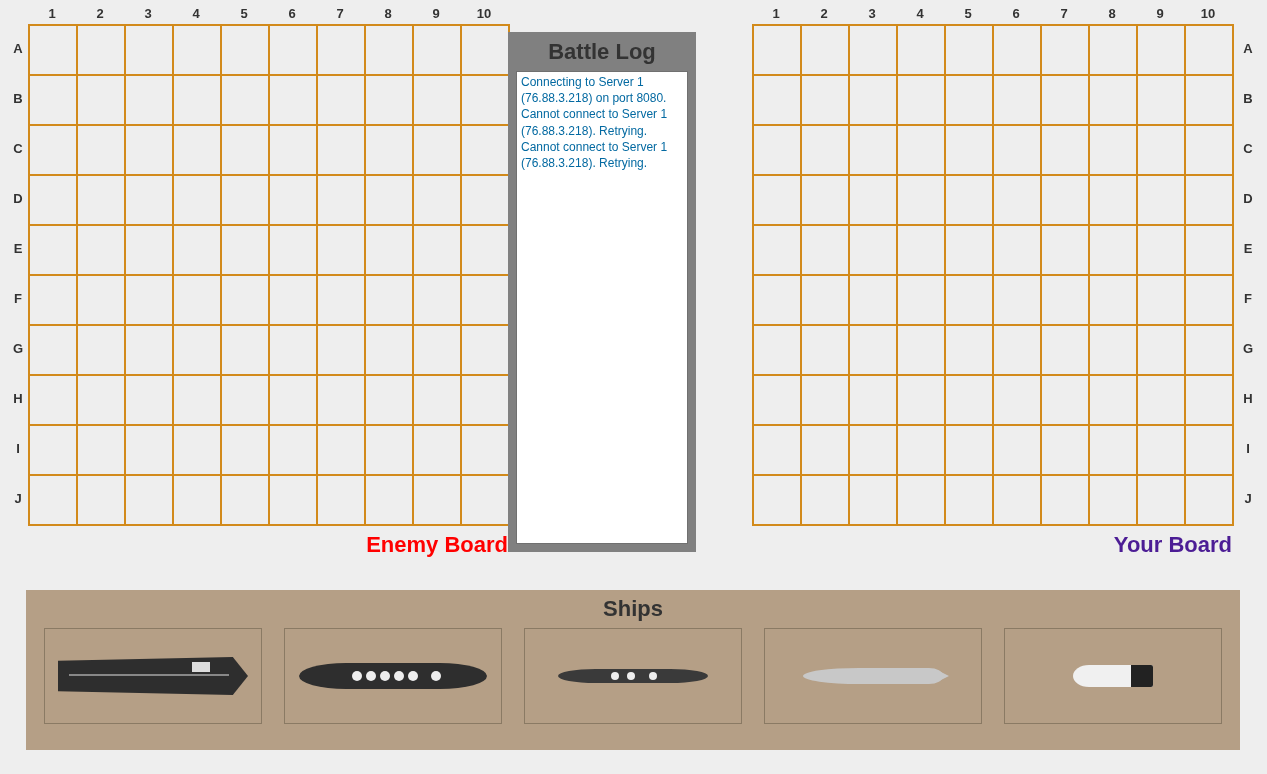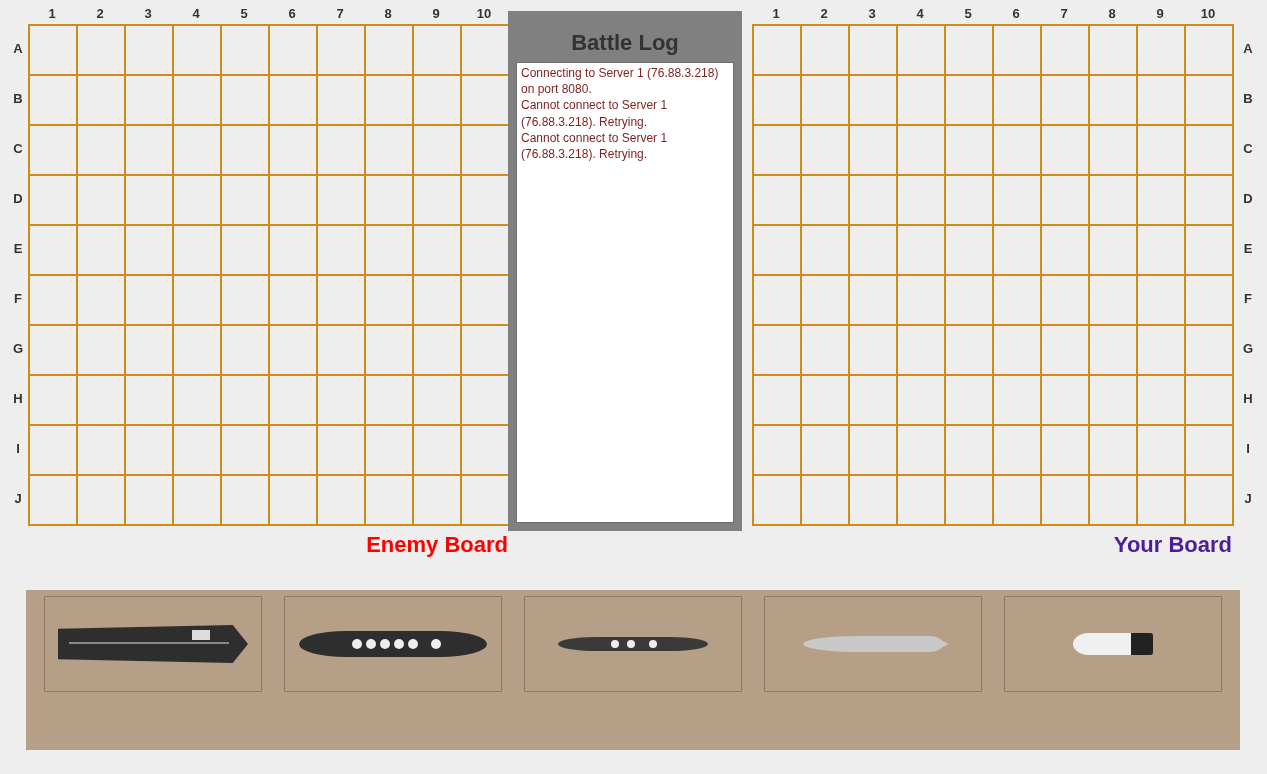--- a/index.html
+++ b/index.html
@@ -55,41 +55,41 @@
     font-weight: bold;
     text-align: right;
     width: 480px;
   }
   .enemy-label { color: #ff0000; }
   .your-label  { color: #4c1d95; }
 
   .battle-log-panel {
     position: absolute;
     left: 508px;
-    top: 11px;
-    width: 234px;
+    top: 32px;
+    width: 188px;
     height: 520px;
     background: #808080;
-    padding: 15px 8px 8px 8px;
+    padding: 3px 8px 8px 8px;
     display: flex;
     flex-direction: column;
   }
   .battle-log-title {
     color: #333;
     font-size: 22px;
     font-weight: bold;
     text-align: center;
     padding: 4px 0 6px 0;
   }
   .battle-log-box {
     flex: 1;
     background: #ffffff;
     border: 1px solid #707070;
     font-size: 12px;
-    color: #7f1d1d;
+    color: #0369a1;
     padding: 2px 4px;
     line-height: 1.35;
     overflow: hidden;
     white-space: pre-wrap;
   }
 
   .ships-panel {
     position: absolute;
     left: 26px;
     top: 590px;
@@ -458,20 +458,21 @@
 <div class="board-label your-label" style="left:752px; top:532px;">Your Board</div>
 
 <div class="battle-log-panel">
   <div class="battle-log-title">Battle Log</div>
   <div class="battle-log-box" id="battle-log-box">Connecting to Server 1 (76.88.3.218) on port 8080.
 Cannot connect to Server 1 (76.88.3.218). Retrying.
 Cannot connect to Server 1 (76.88.3.218). Retrying.</div>
 </div>
 
 <div class="ships-panel">
+  <div class="ships-title">Ships</div>
   <div class="ships-row" id="ships-row">
       <div class="ship-slot">
         <div class="ship-carrier"></div>
       </div>
       <div class="ship-slot">
         <div class="ship-battleship"></div>
       </div>
       <div class="ship-slot">
         <div class="ship-destroyer"></div>
       </div>

